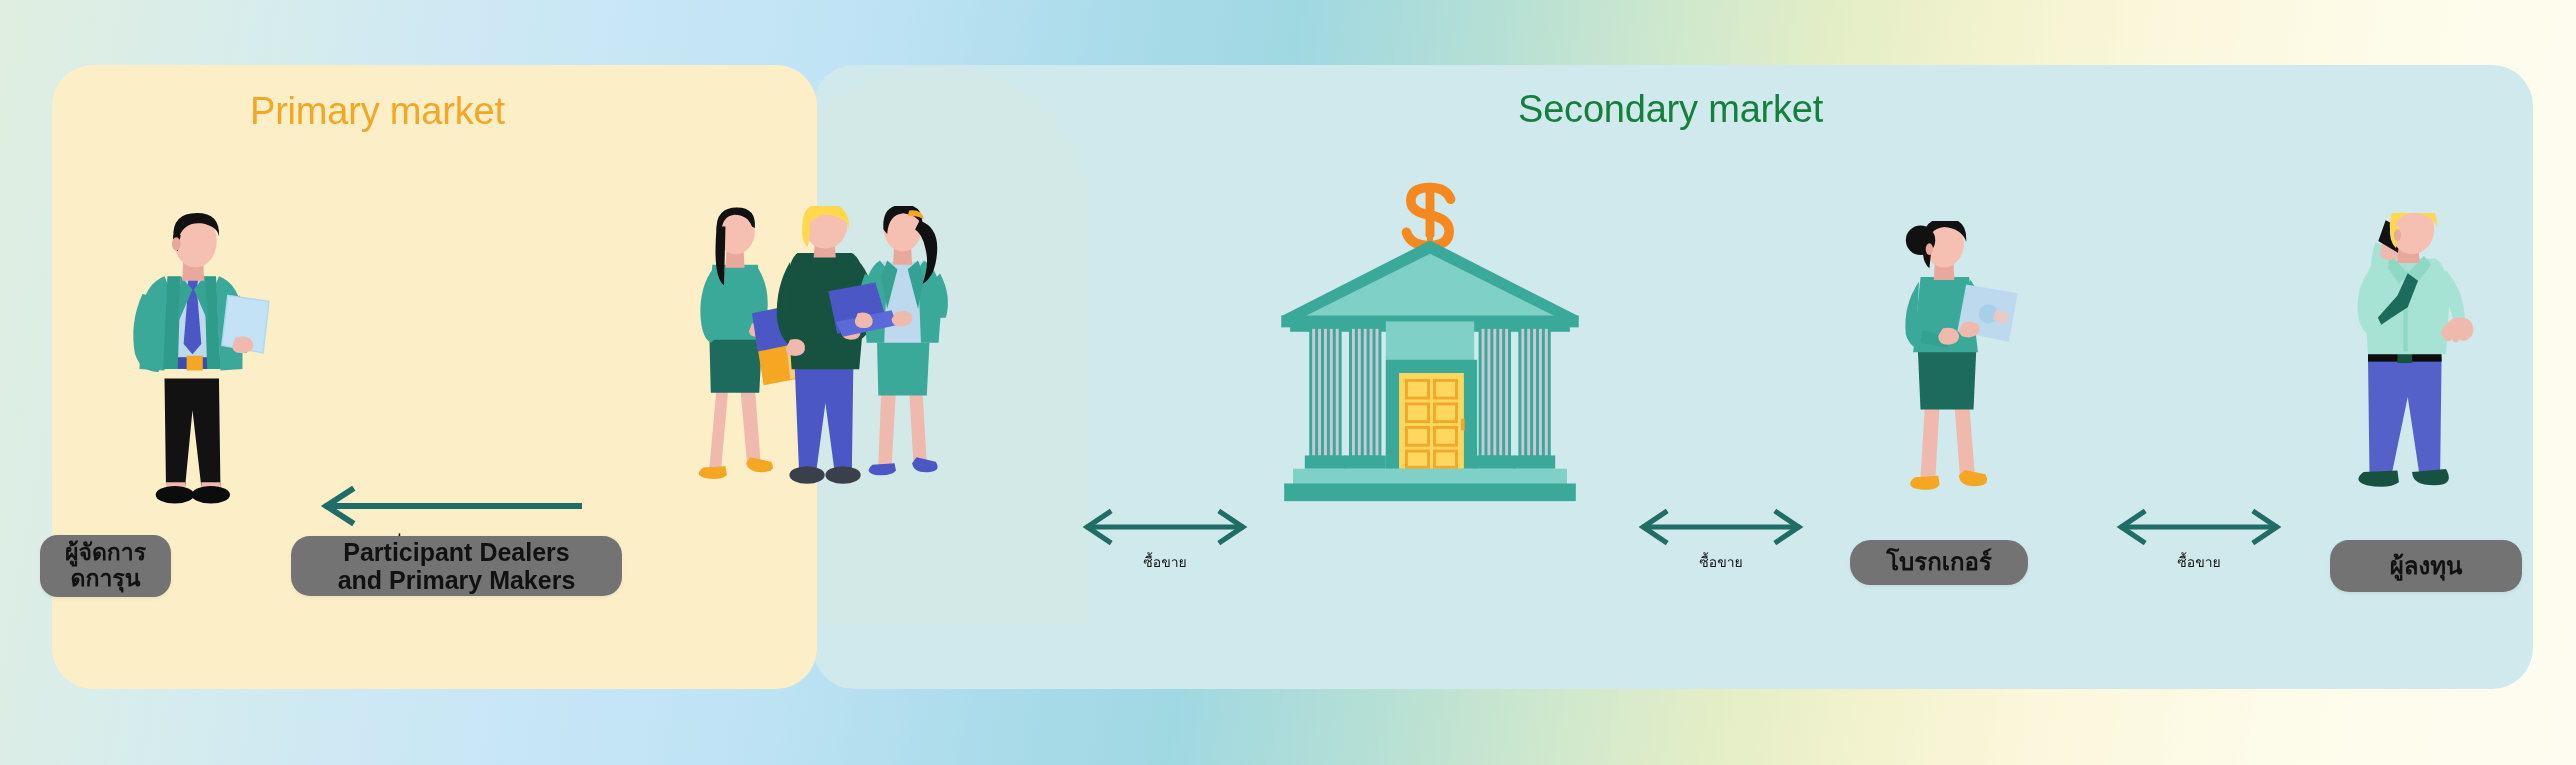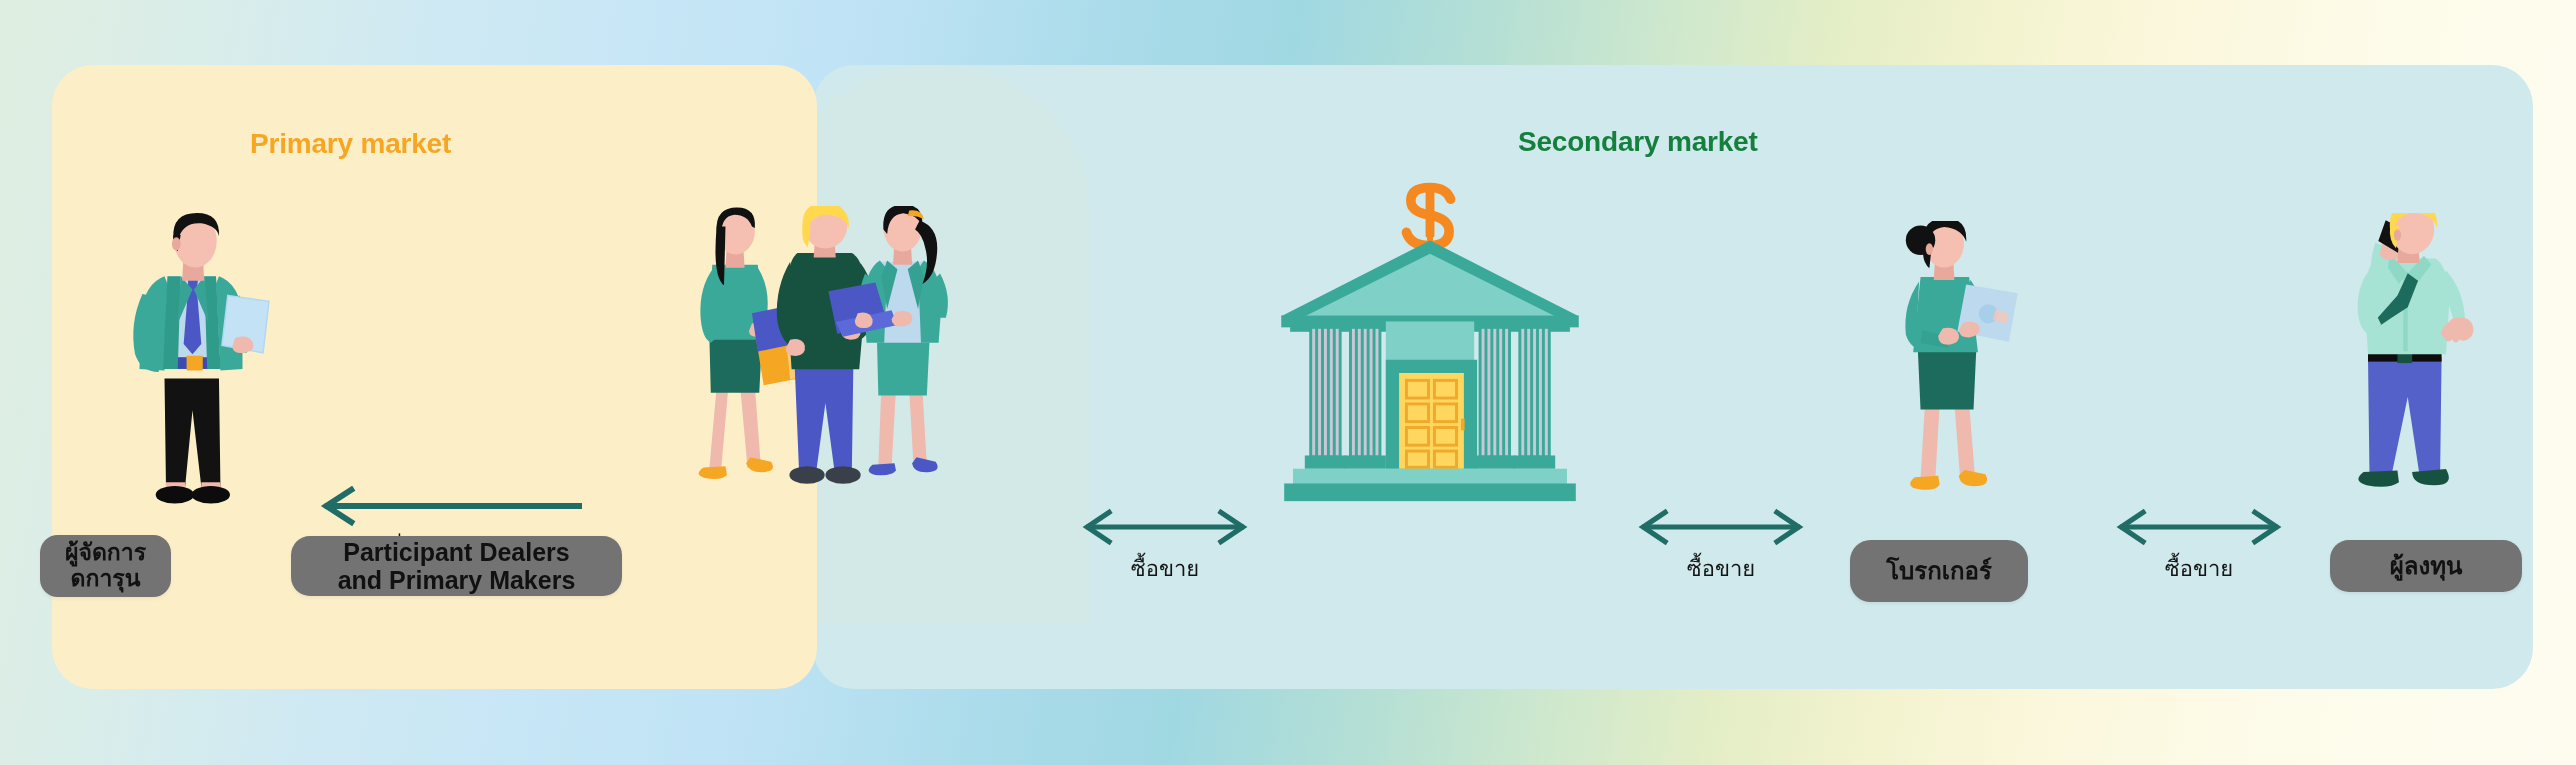--- a/index.html
+++ b/index.html
@@ -63,25 +63,24 @@
     border-top-right-radius: 191px 177px;
     opacity: .55;
     z-index: 1;
     pointer-events: none;
   }
 
   
   .heading {
     position: absolute;
     z-index: 12;
-    font-size: 28px;
-    font-weight: 700;
+    font-size: 38px;
+    font-weight: 400;
     letter-spacing: -0.2px;
     white-space: nowrap;
-    margin-top: 38px;
   }
   .heading-primary { left: 250px; top: 90px; color: #f5a623; }
   .heading-secondary { left: 1518px; top: 88px; color: #15803d; }
 
   
   .chip {
     position: absolute;
     z-index: 20;
     background: #737373;
     border-radius: 16px;
@@ -102,34 +101,34 @@
   }
   .chip-participant {
     left: 291px; top: 504px; width: 331px; height: 60px;
     font-size: 25px; border-radius: 19px;
   }
   .chip-exchange {
     left: 1275px; top: 508px; width: 291px; height: 53px;
     font-size: 24px; border-radius: 20.6px;
   }
   .chip-broker {
-    left: 1850px; top: 508px; width: 178px; height: 62px;
+    left: 1850px; top: 508px; width: 178px; height: 45px;
     font-size: 24px; border-radius: 20.6px;
   }
   .chip-investor {
     left: 2330px; top: 508px; width: 192px; height: 52px;
     font-size: 24px; border-radius: 19px; text-align: right;
   }
 
   
   .arrow-group { position: absolute; z-index: 15; }
   .arrow-label {
     position: absolute;
     z-index: 16;
-    font-size: 22px;
+    font-size: 14px;
     font-weight: 400;
     color: #151515;
     white-space: nowrap;
     text-align: center;
   }
 
   .ag-primary { left: 313px; top: 486px; width: 269px; height: 107px; }
   .lbl-primary { left: 308px; top: 531px; width: 280px; font-size: 22px; }
 
   .ag-pd-ex  { left: 1082px; top: 508px; width: 166px; height: 38px; }

